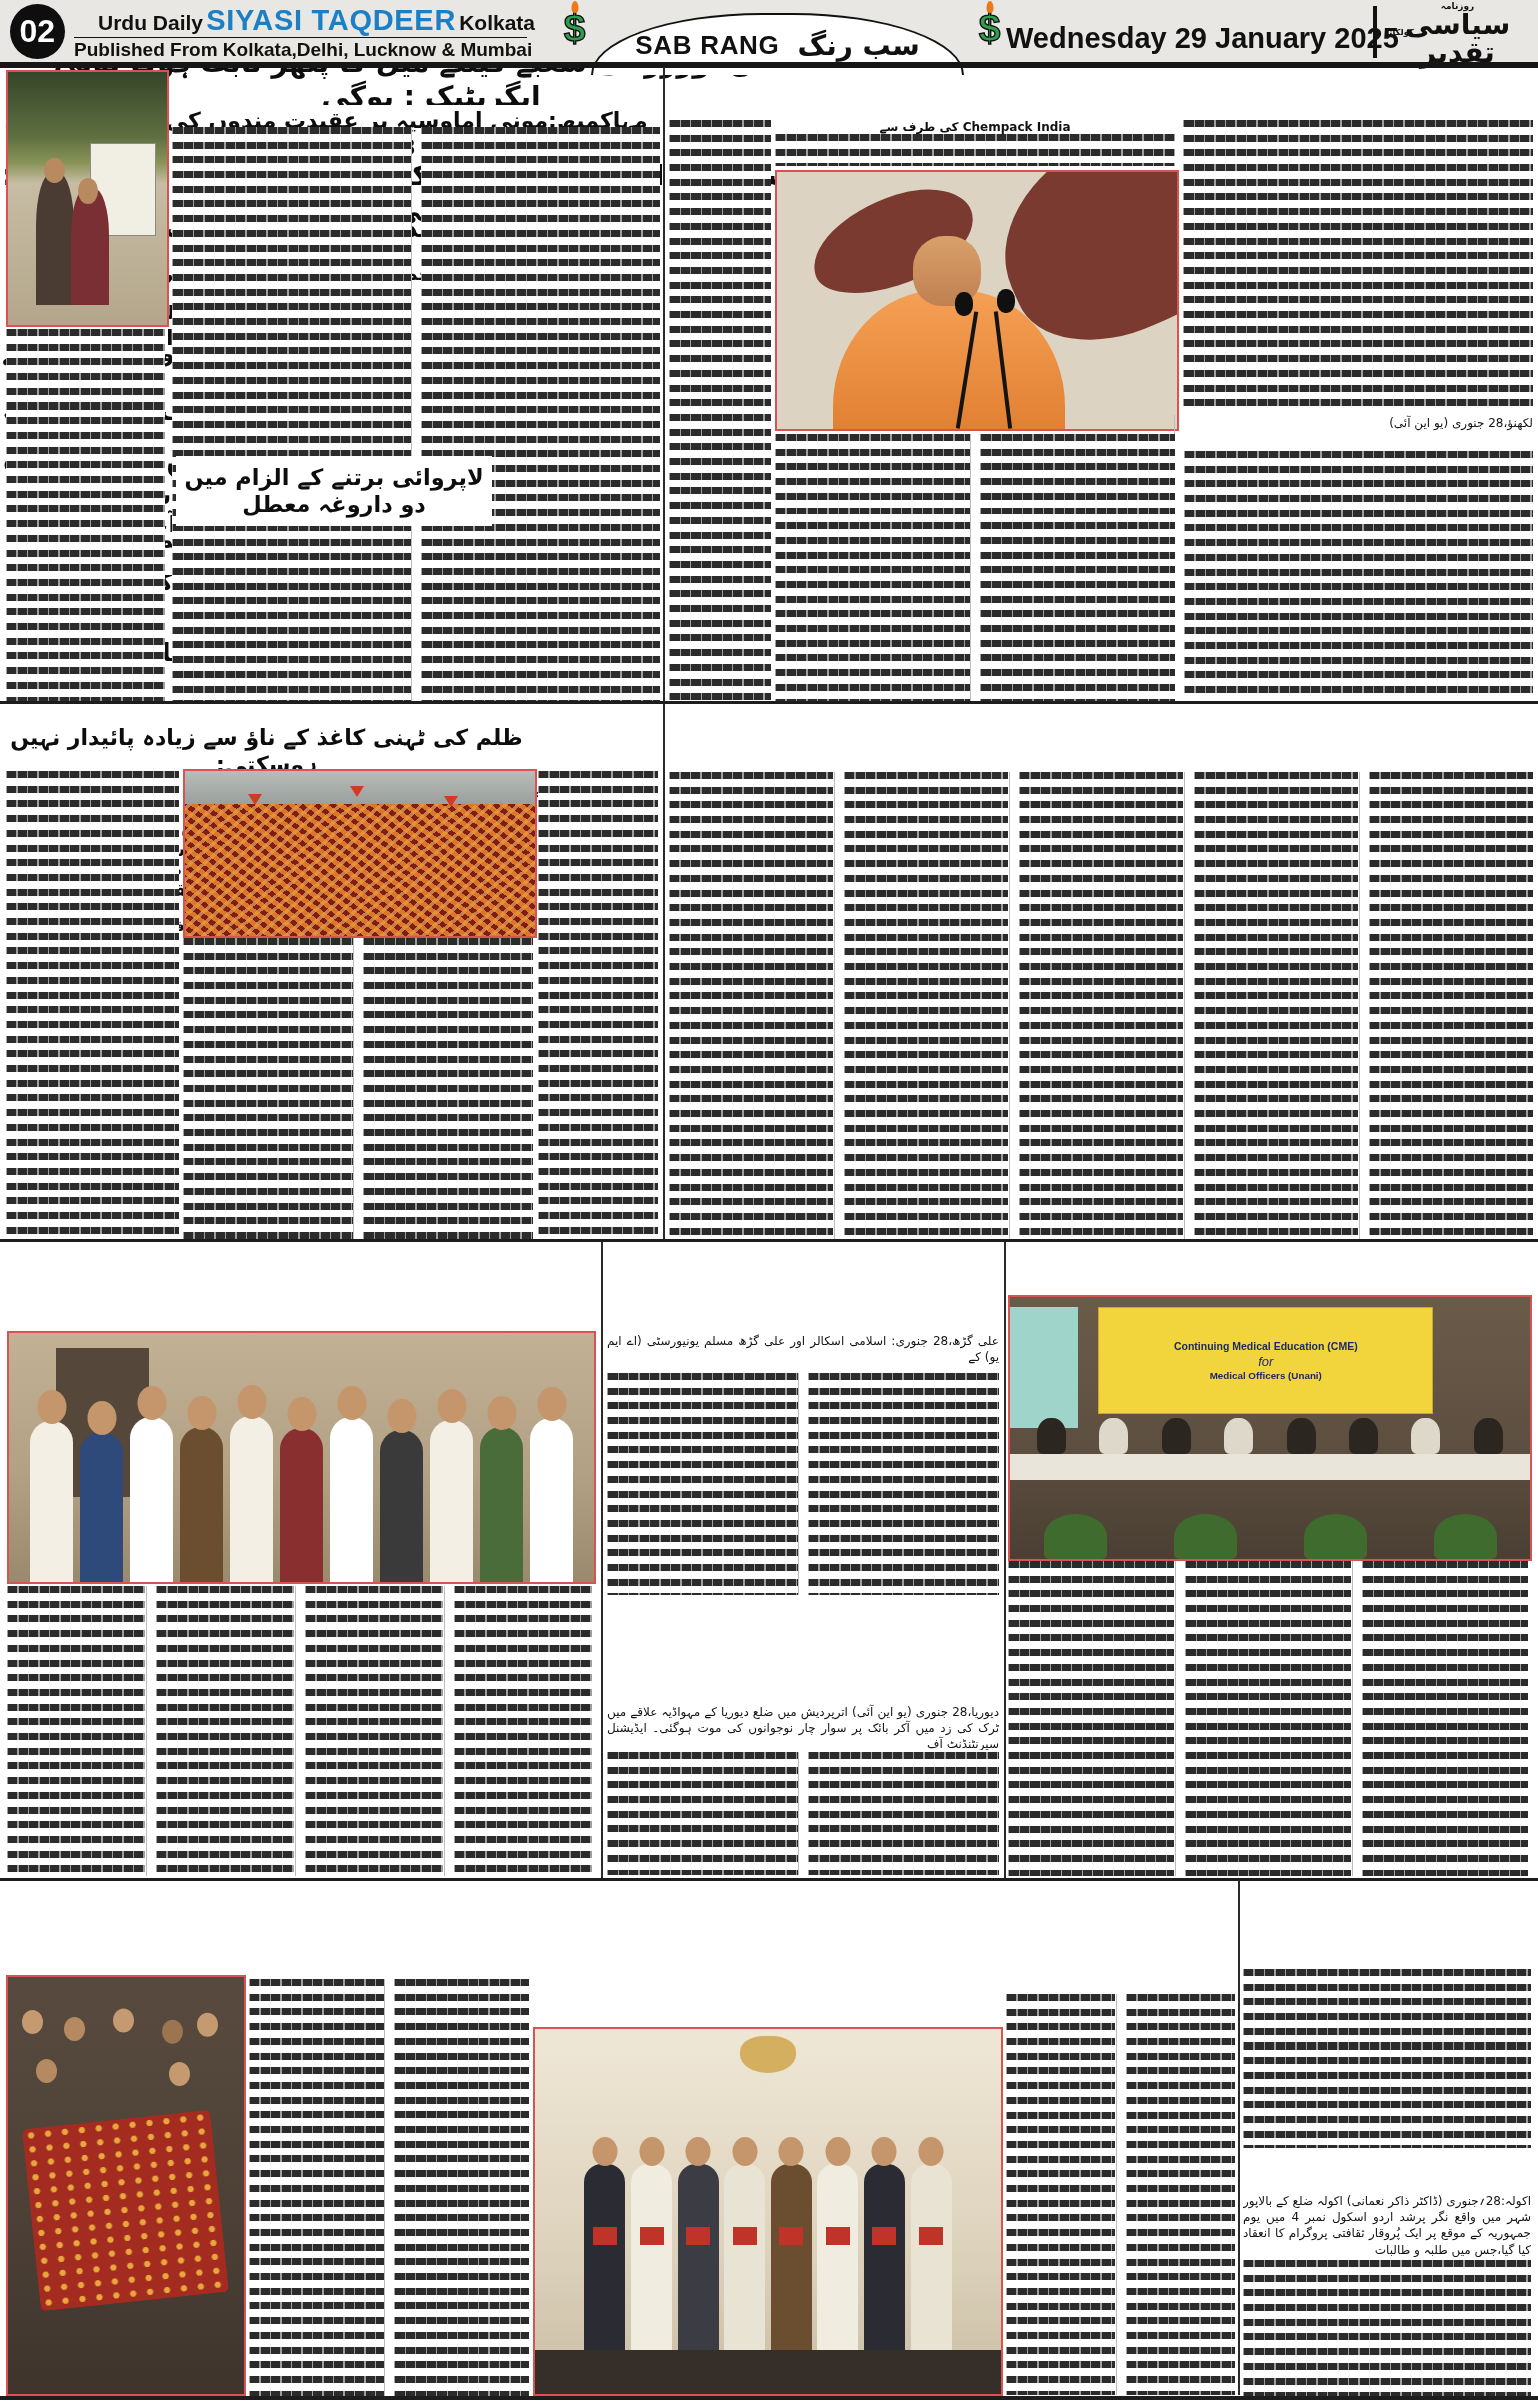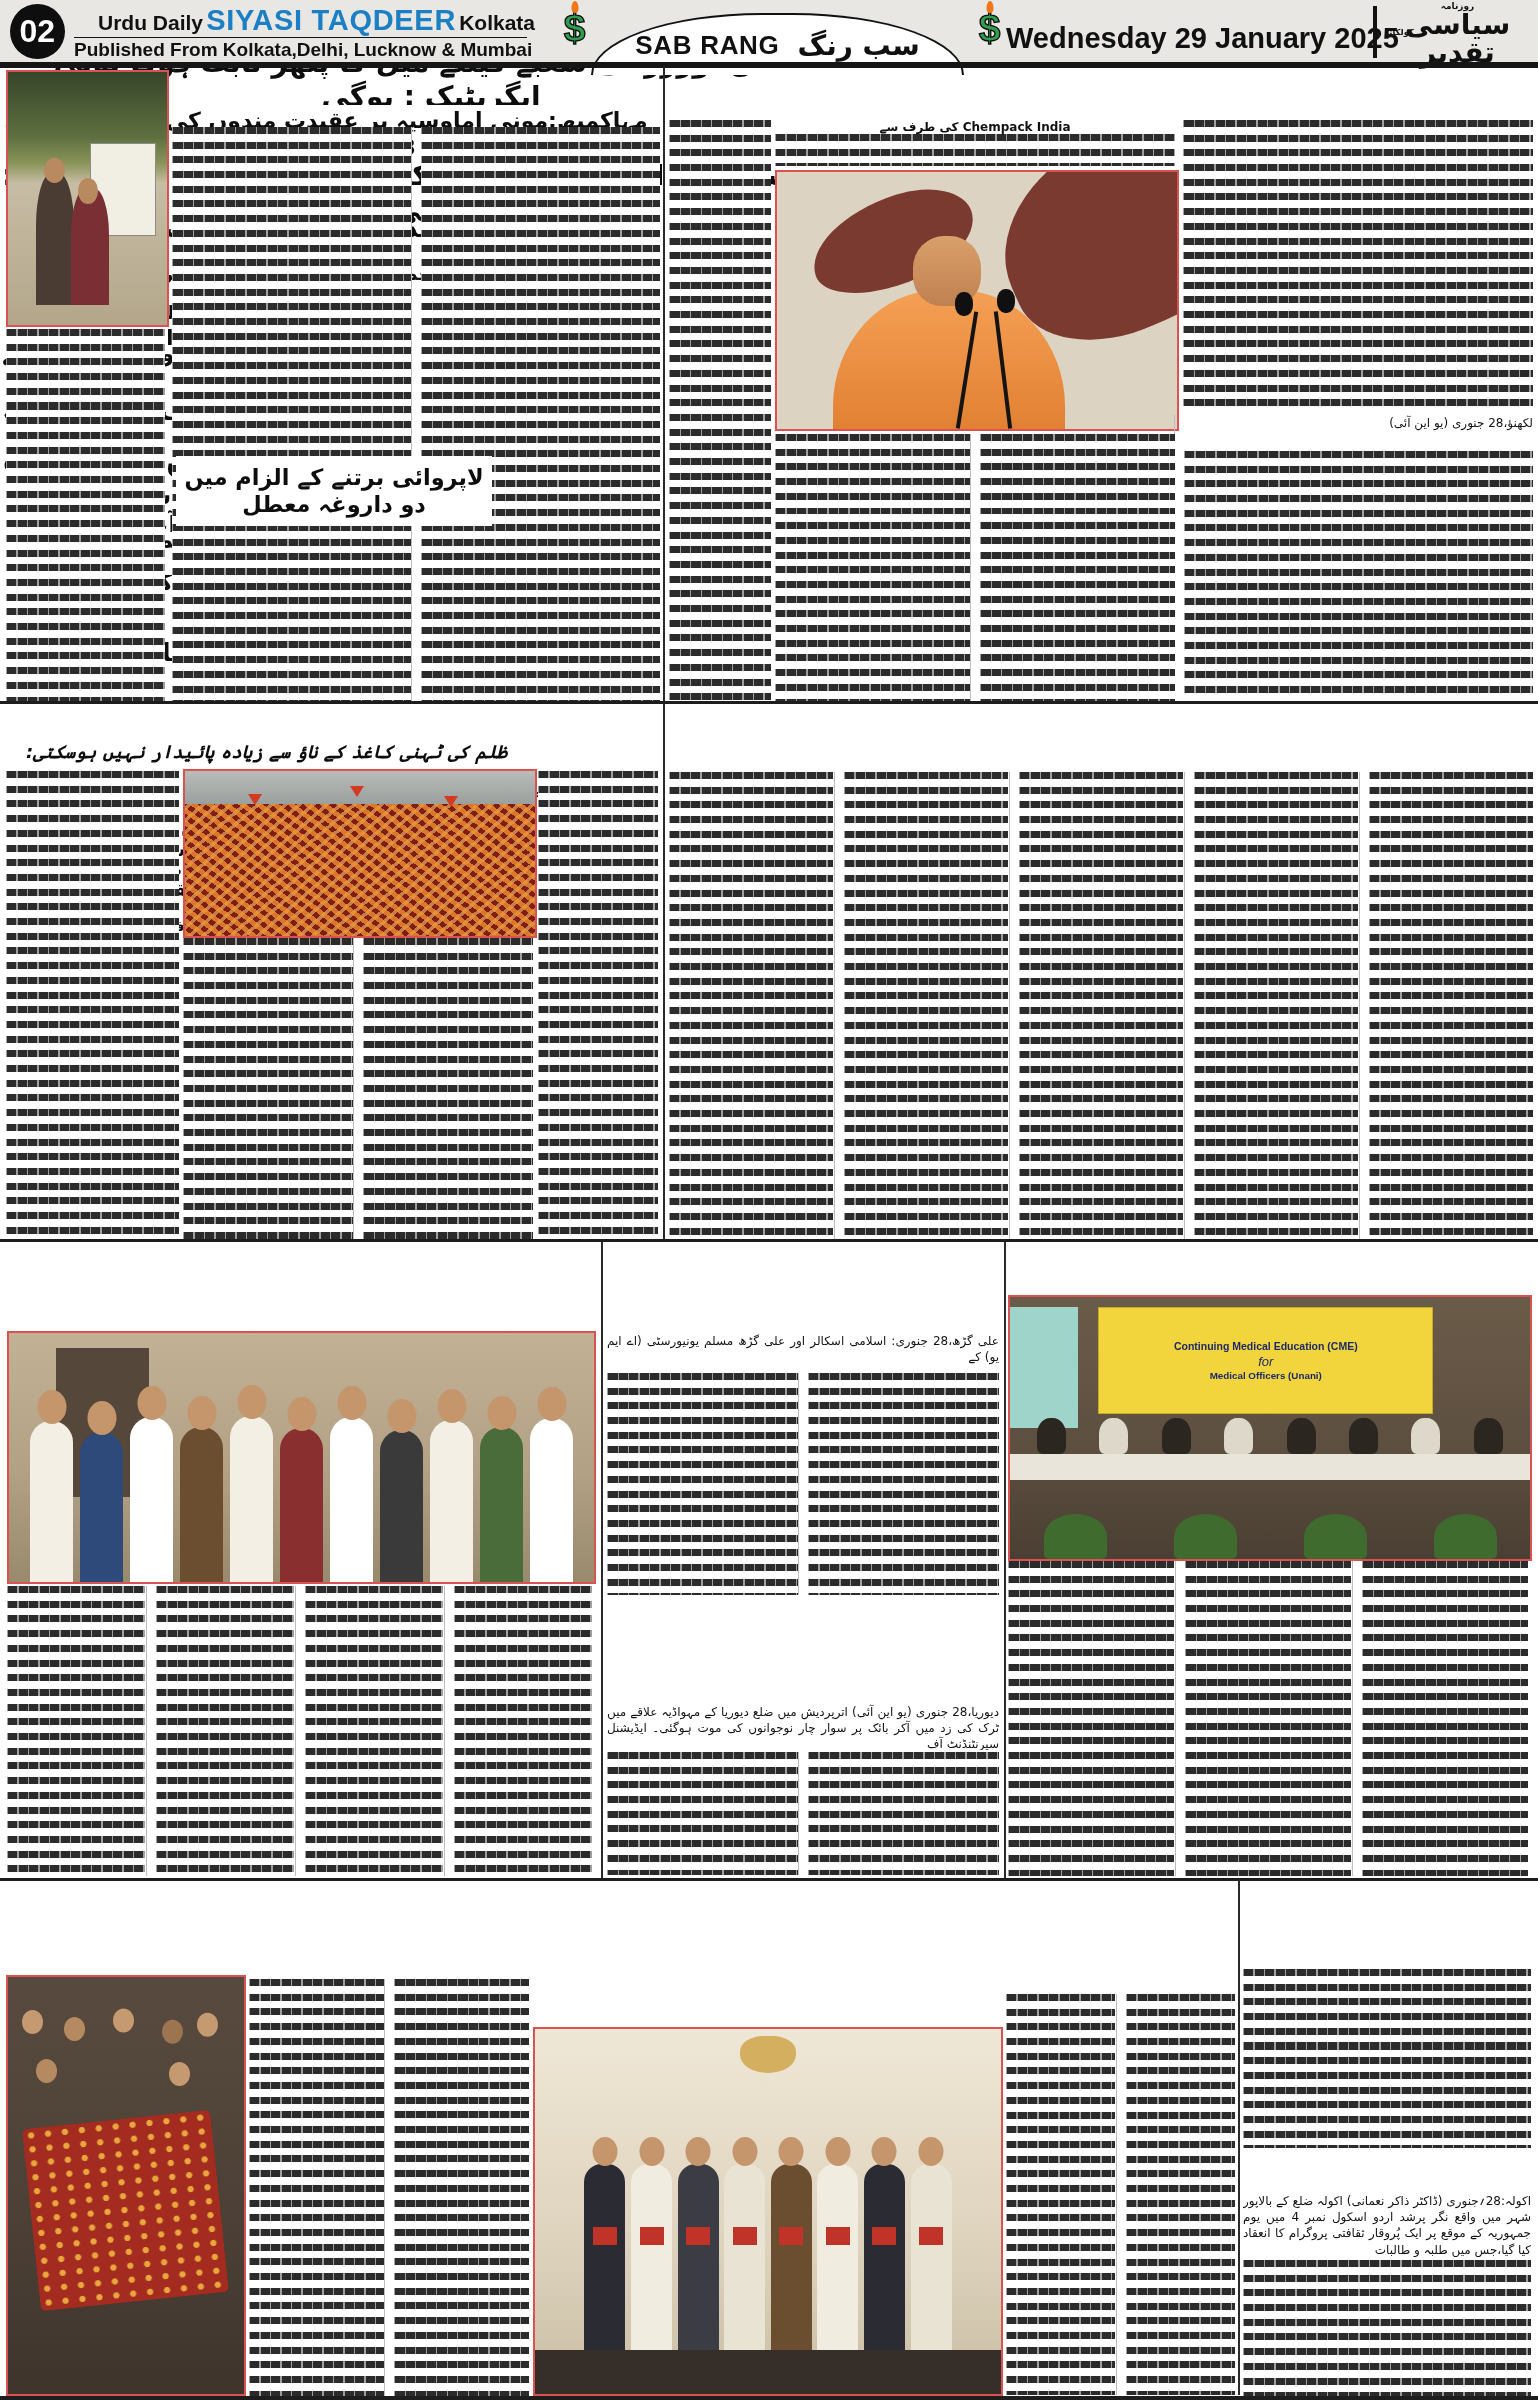--- a/index.html
+++ b/index.html
@@ -405,21 +405,21 @@
           <div class="sim"></div>
         </div>
       <div class="col">
           <div class="sim"></div>
         </div>
     </div>
   </div>
 
   <div>
     <div class="hl" style="left:452px;top:1884px;width:246px;height:103px;font-size:25px;">مولانا بلال حسنی ندوی</div>
-    <div class="hl" style="left:702px;top:1884px;width:533px;height:63px;font-size:18px;font-style:italic;">ظلم کی ٹہنی کاغذ کے ناؤ سے زیادہ پائیدار نہیں ہوسکتی:</div>
+    <div class="hl" style="left:702px;top:1884px;width:533px;height:63px;font-size:22px;">ظلم کی ٹہنی کاغذ کے ناؤ سے زیادہ پائیدار نہیں ہوسکتی:</div>
     <div class="hl" style="left:606px;top:1952px;width:629px;height:36px;font-size:14.7px;">قطب اللہ صاحب کے مضامین کے مجموعہ ’’رُلاتی ہے لہو مجھ کو‘‘ کے رسم اجراء میں دانشوروں کا اظہارخیال</div>
     <div class="photo ph-book" style="left:533px;top:2027px;width:466px;height:365px;">
       <div class="chand"></div>
       <div class="row">
         <span class="bfig" style="background:#2b2b33;"></span>
         <span class="bfig" style="background:#f0ece0;"></span>
         <span class="bfig" style="background:#3c3c44;"></span>
         <span class="bfig" style="background:#e8e3d3;"></span>
         <span class="bfig" style="background:#6b4e2f;"></span>
         <span class="bfig" style="background:#f0ece0;"></span>

